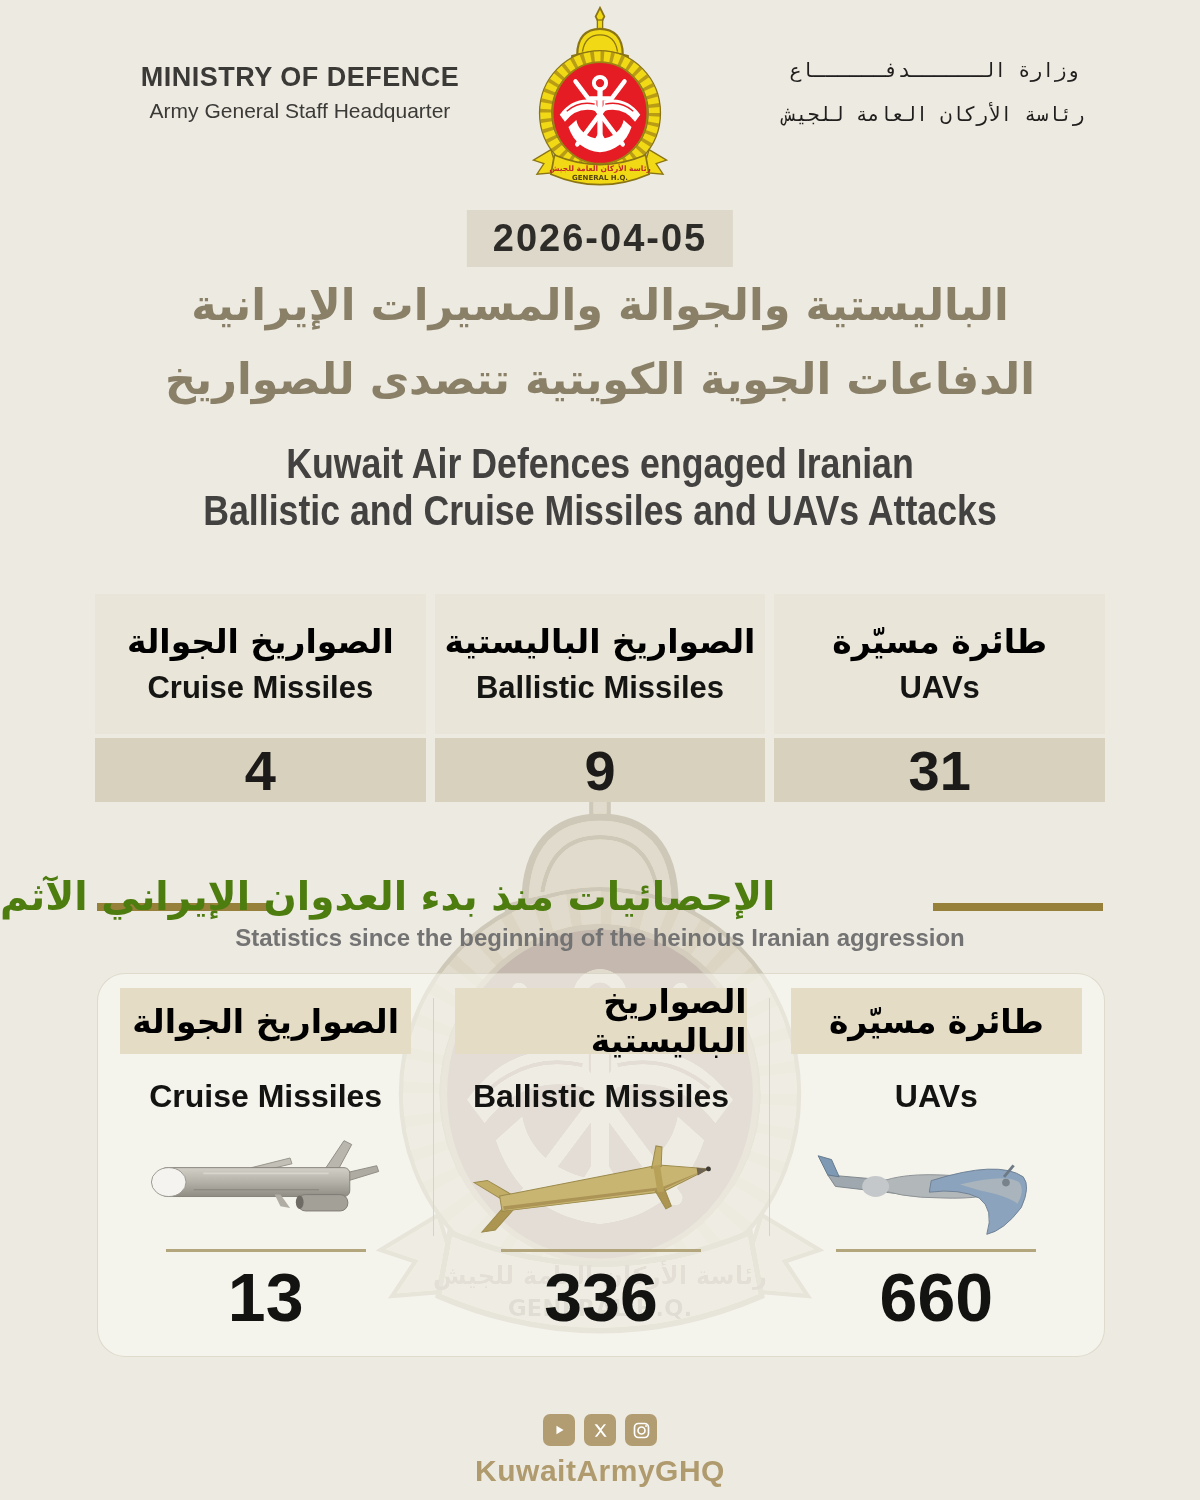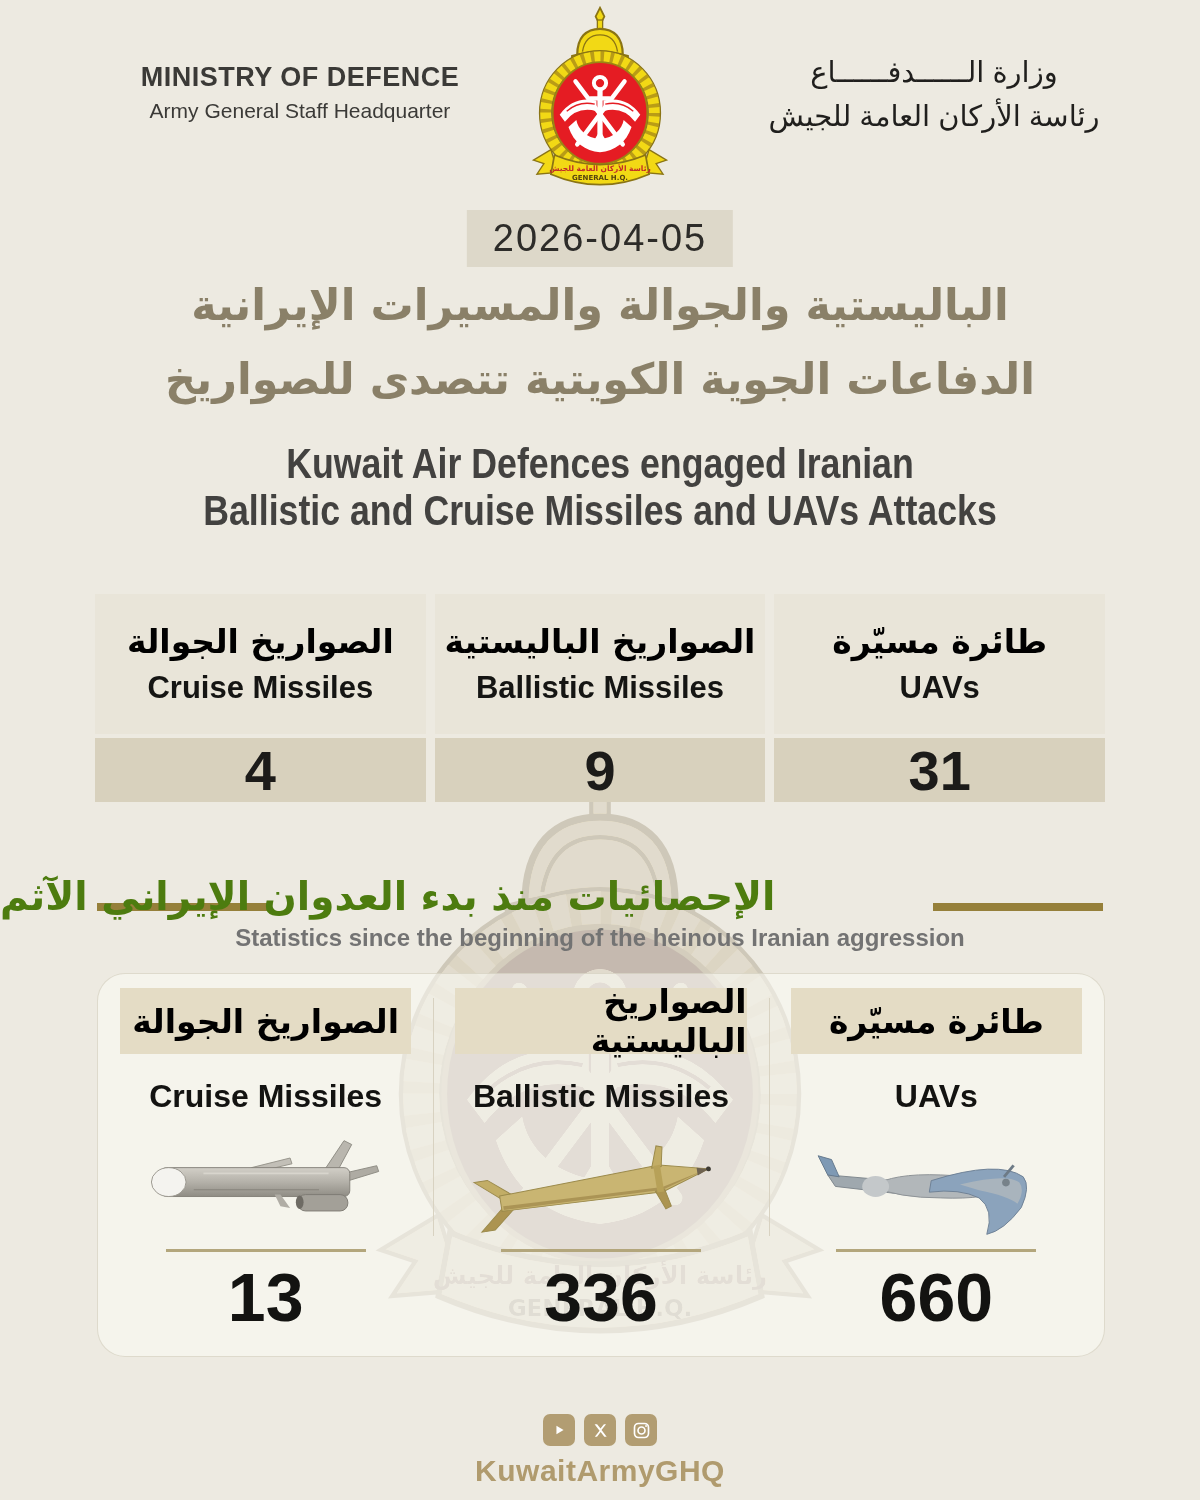--- a/index.html
+++ b/index.html
@@ -5,25 +5,25 @@
   html,body{margin:0;padding:0;background:#edeae1;}
   .page{position:relative;width:1200px;height:1500px;background:#edeae1;
         font-family:"Liberation Sans",sans-serif;overflow:hidden;}
 
   
   .mod-block{position:absolute;left:110px;top:62px;width:380px;text-align:center;color:#3b3a37;}
   .mod-title{font-size:27px;font-weight:bold;letter-spacing:.5px;}
   .mod-sub{font-size:21px;margin-top:6px;}
   .emblem-wrap{position:absolute;left:50%;top:6px;transform:translateX(-50%);}
   .ar-block{position:absolute;right:96px;top:50px;width:340px;text-align:center;direction:rtl;
-            font-family:Liberation Sans, sans-serif;font-size:29px;line-height:44px;color:#201f1d;}
+            font-family:Liberation Mono, monospace;font-size:20px;line-height:44px;color:#201f1d;}
 
   
   .date-badge{position:absolute;top:210px;left:50%;transform:translateX(-50%);
-              background:#ddd8c9;color:#2d2c29;font-size:38px;font-weight:normal;
+              background:#ddd8c9;color:#2d2c29;font-size:38px;font-weight:bold;
               letter-spacing:2px;padding:7px 26px;}
   .headline-ar{position:absolute;top:268px;width:100%;text-align:center;direction:rtl;
                font-family:"DejaVu Sans",sans-serif;font-weight:bold;font-size:43px;
                line-height:74px;color:#8a8068;}
   .headline-en{position:absolute;top:440px;width:100%;text-align:center;font-weight:bold;
                font-size:42px;line-height:47px;color:#434240;transform:scaleX(.85);transform-origin:center;}
 
   
   .stats-row{position:absolute;top:594px;left:95px;width:1010px;display:flex;gap:9px;}
   .s-col{flex:1;display:flex;flex-direction:column;gap:4px;}

